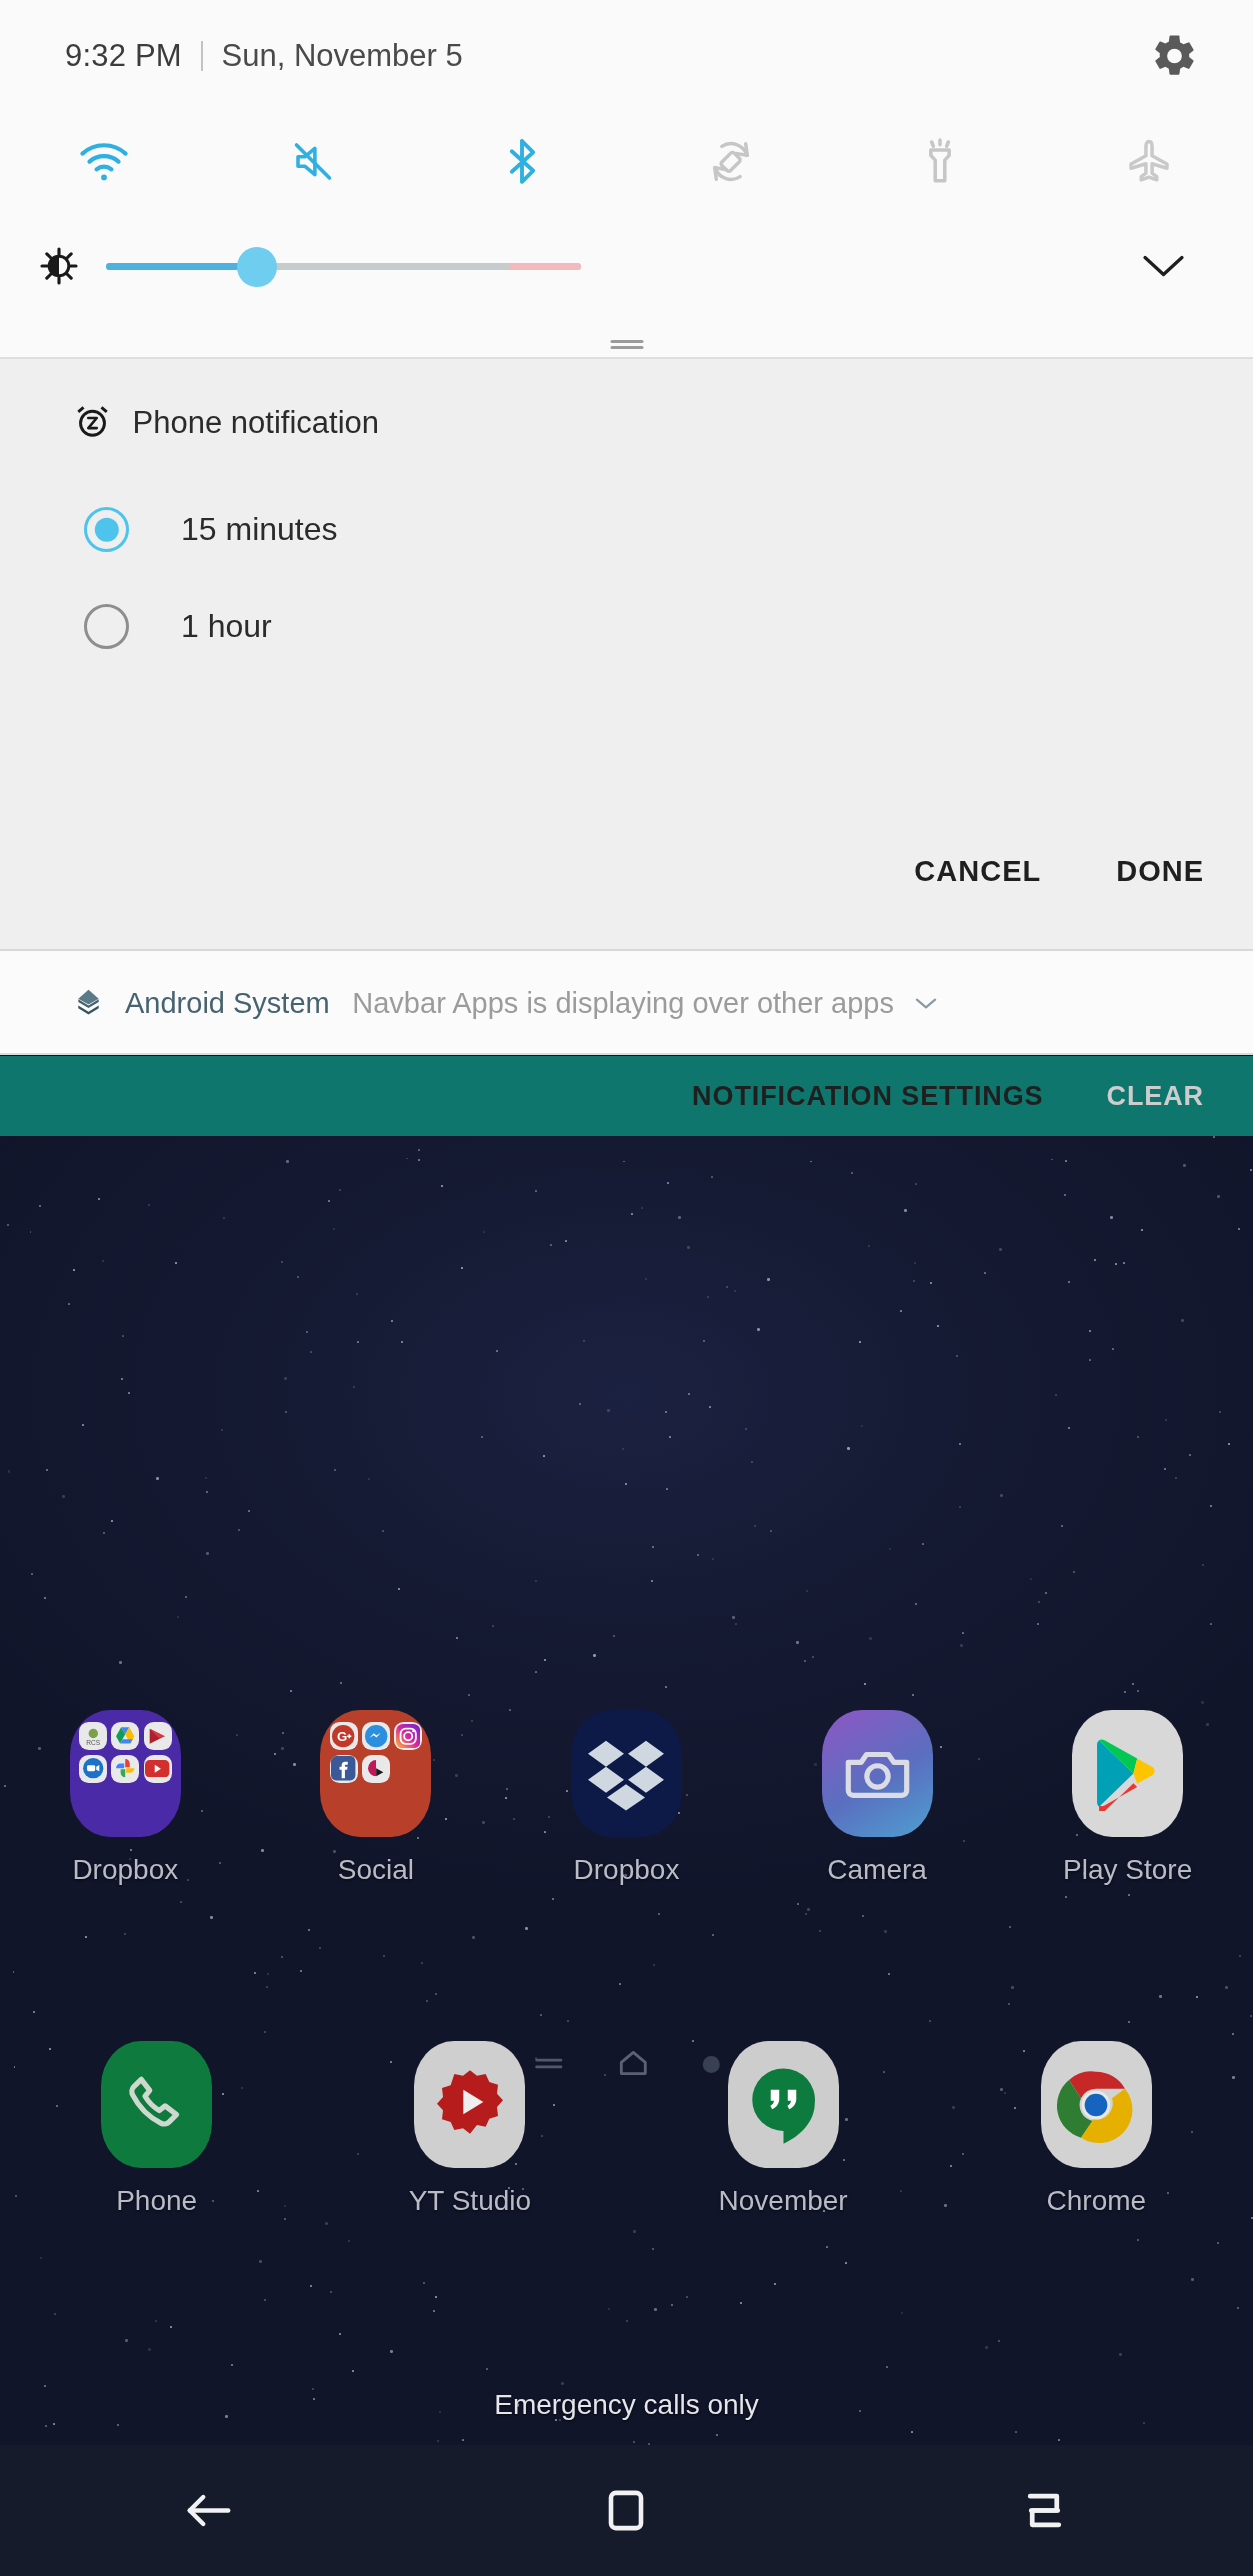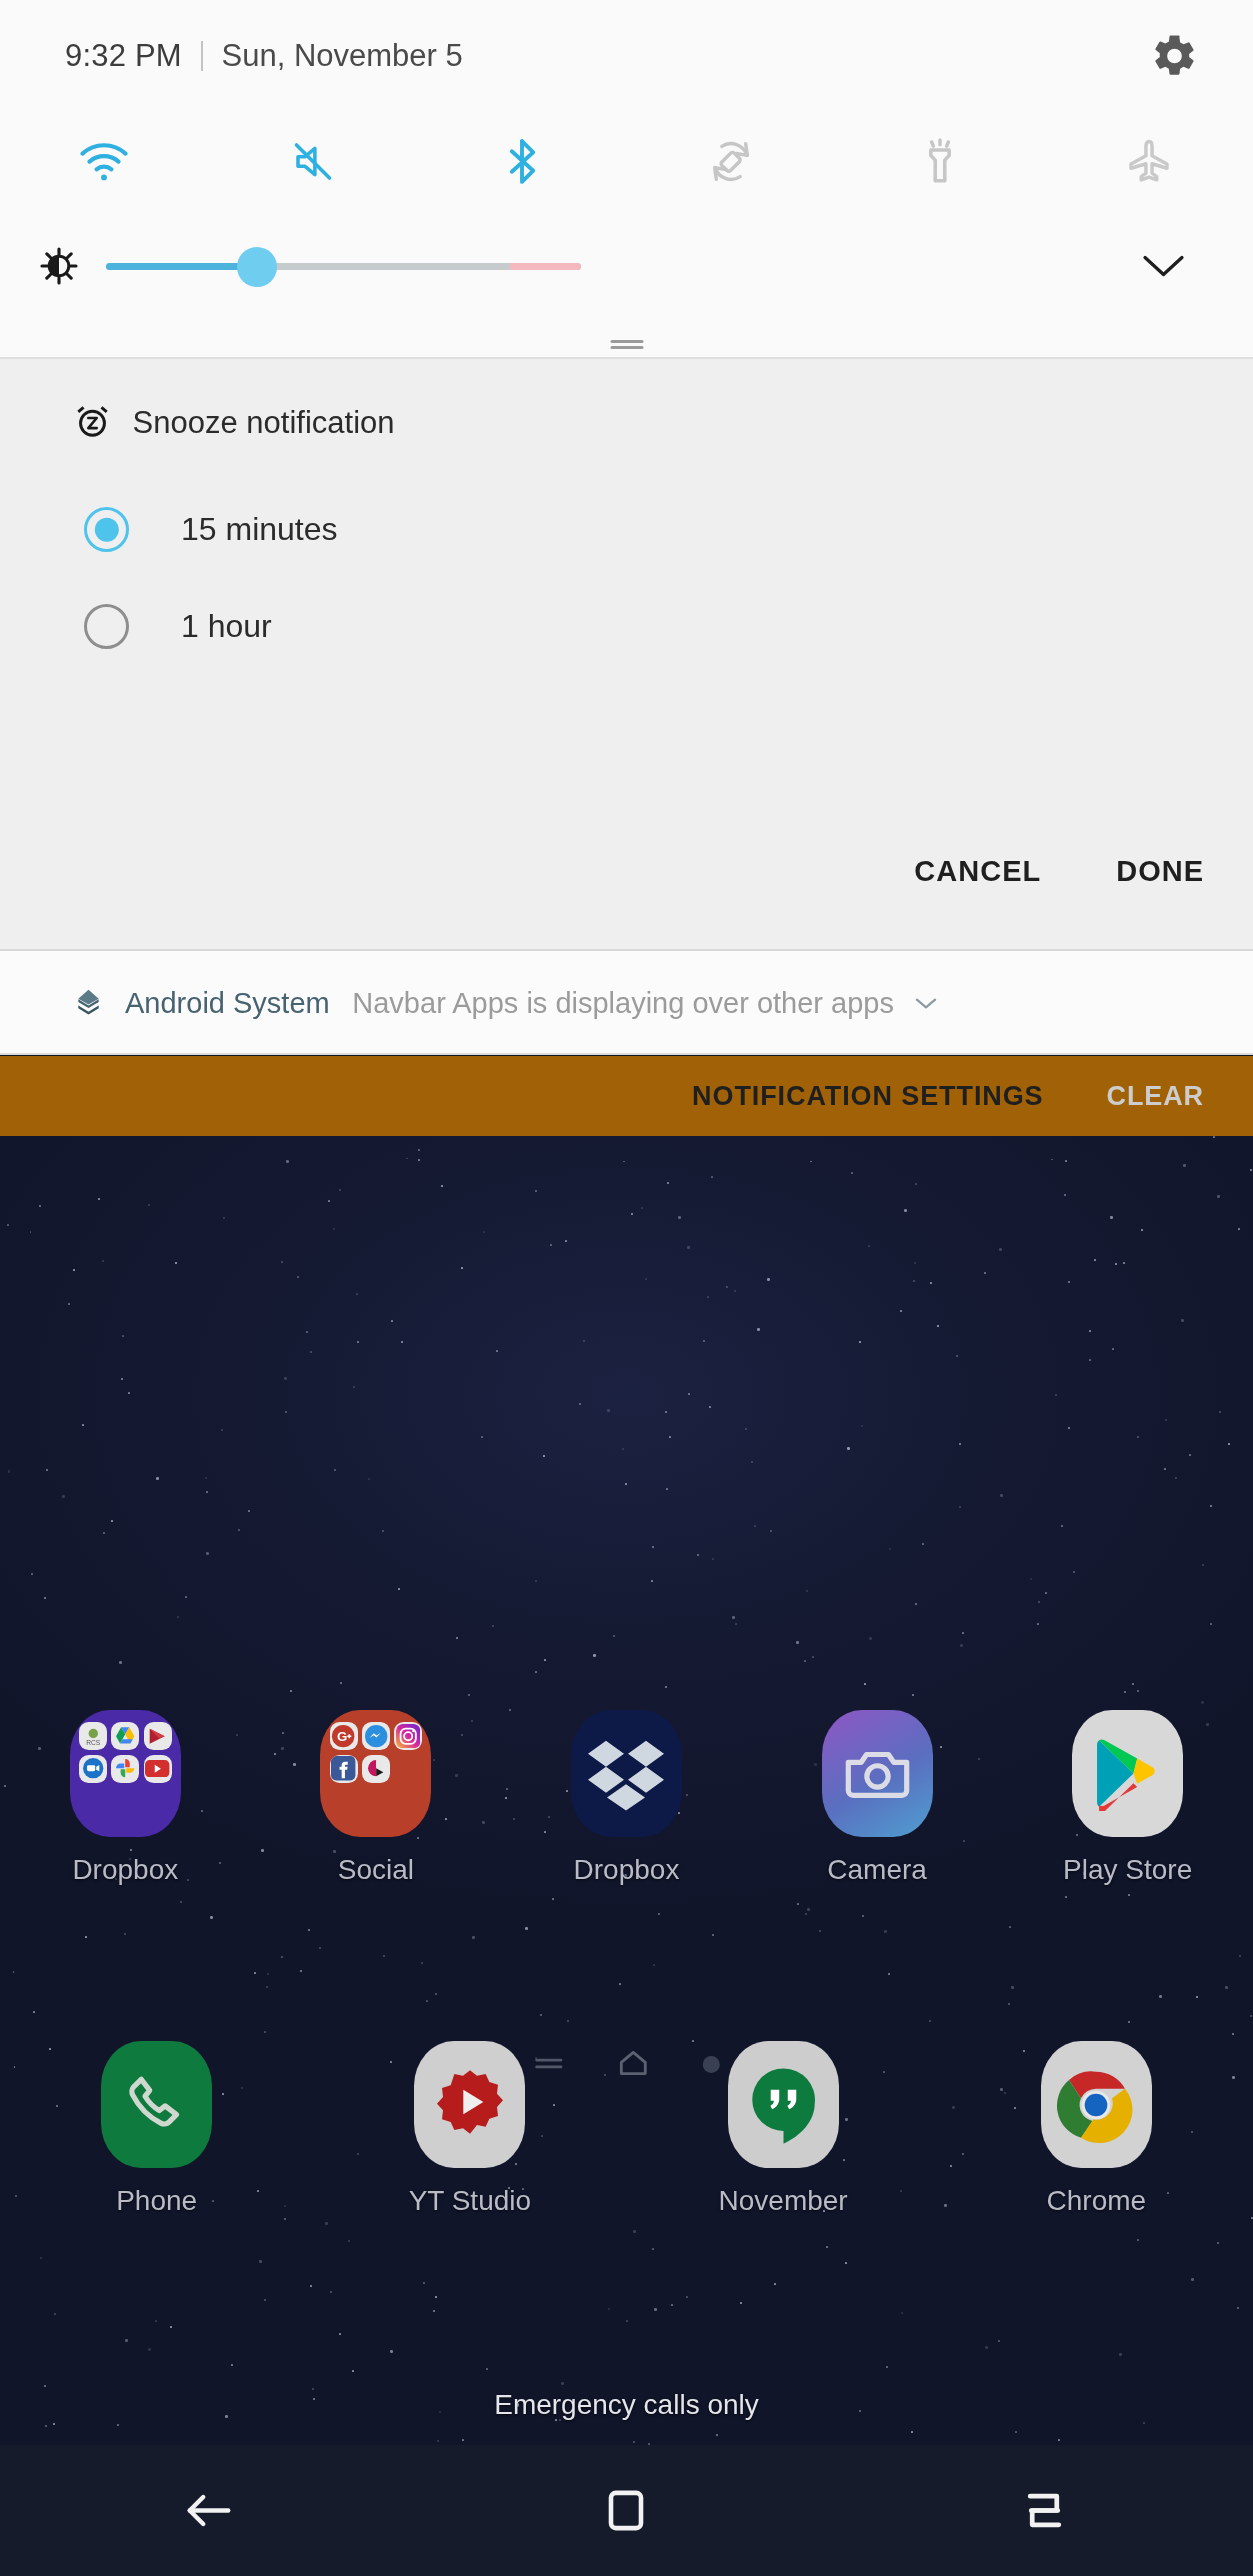--- a/index.html
+++ b/index.html
@@ -145,21 +145,21 @@
   }
   #sys-notif-chevron { margin-left: 19px; width: 26px; height: 19px; }
   #sys-notif-divider {
     position: absolute; left: 0; bottom: 0; width: 1253px; height: 1.7px;
     background: #dcdcdc;
   }
 
   
   #notif-footer {
     position: absolute; left: 0; top: 1056px; width: 1253px; height: 80px;
-    background: #a16207; display: flex; align-items: center;
+    background: #0f766e; display: flex; align-items: center;
     justify-content: flex-end;
   }
   #notif-settings-btn {
     font-size: 27px; font-weight: 700; color: #1f1f1f; letter-spacing: 0.9px;
     cursor: pointer; background:none; border:none;
     font-family: "Liberation Sans", sans-serif;
   }
   #clear-btn {
     margin-left: 63px; margin-right: 49px;
     font-size: 27px; font-weight: 700; color: #cdcdcd; letter-spacing: 0.9px;
@@ -336,21 +336,21 @@
 
   <div id="snooze-panel">
     <div id="snooze-header">
       <span>
         <svg width="35" height="35" viewBox="0 0 24 24" fill="#1a1a1a">
           <path d="M5.2 1.6L1.6 4.6l1.3 1.5 3.6-3zM22.4 4.6l-3.6-3-1.3 1.5 3.6 3z"></path>
           <circle cx="12" cy="13.2" r="8.2" fill="none" stroke="#1a1a1a" stroke-width="2"></circle>
           <path d="M9.1 9.6h5.8l-5.8 6.9h5.8" fill="none" stroke="#1a1a1a" stroke-width="1.8" stroke-linejoin="round" stroke-linecap="round"></path>
         </svg>
       </span>
-      <span class="label">Snooze notification</span>
+      <span class="label">Phone notification</span>
     </div>
 
     <div id="snooze-options">
       <div class="snooze-option">
         <span class="radio checked"></span>
         <span class="snooze-label">15 minutes</span>
       </div>
       <div class="snooze-option">
         <span class="radio"></span>
         <span class="snooze-label">1 hour</span>

